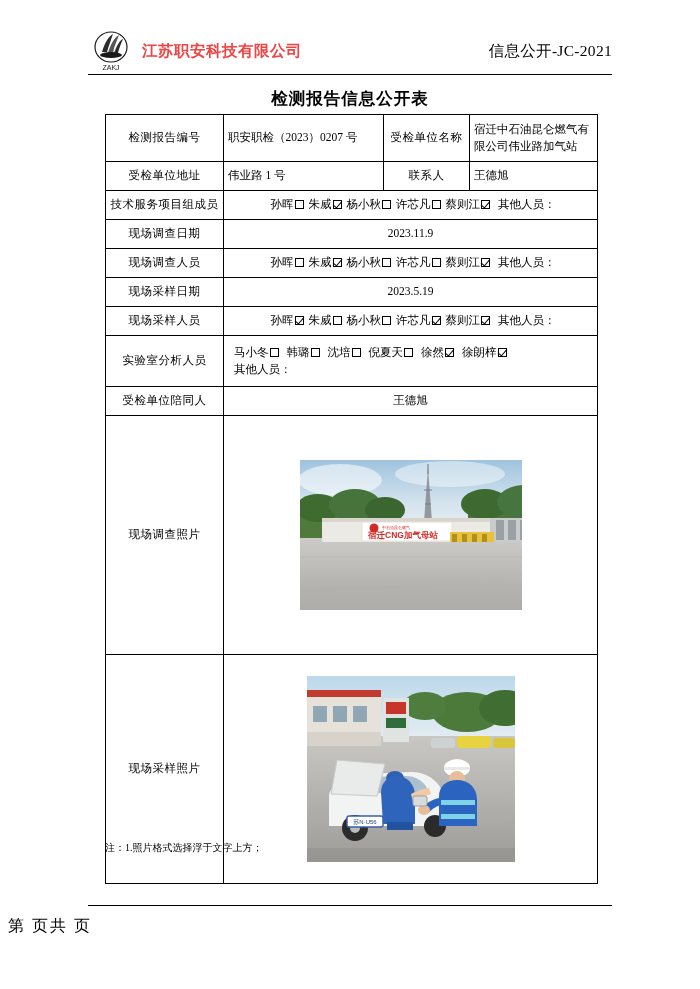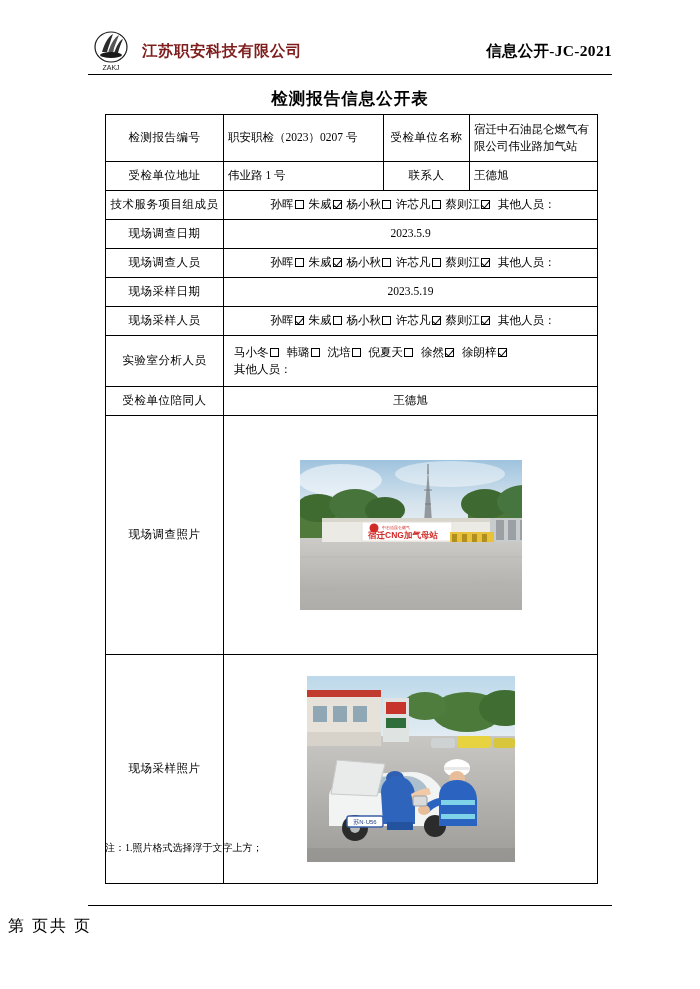--- a/index.html
+++ b/index.html
@@ -38,26 +38,26 @@
     width: 46px;
     height: 42px;
     position: relative;
     flex: none;
   }
   .logo svg { display:block; }
   .company-name {
     font-size: 15.5px;
     font-weight: bold;
     letter-spacing: 0.5px;
-    color: #7f1d1d;
+    color: #ef4444;
     font-family: "Liberation Serif", serif;
   }
   .header-right {
     font-size: 15.5px;
-    font-weight: bold;
+    font-weight: normal;
     color: #000;
     letter-spacing: 0.3px;
   }
   .header-rule {
     position: absolute;
     top: 74px;
     left: 88px;
     right: 88px;
     border-bottom: 1.2px solid #000;
   }
@@ -216,21 +216,21 @@
         <td class="l">伟业路 1 号</td>
         <td class="lbl">联系人</td>
         <td class="l">王德旭</td>
       </tr>
       <tr>
         <td class="lbl rowh">技术服务项目组成员</td>
         <td class="c member" colspan="3"><span class="nm">孙晖<span class="cb"></span></span><span class="nm">朱威<span class="cb checked"></span></span><span class="nm">杨小秋<span class="cb"></span></span><span class="nm">许芯凡<span class="cb"></span></span><span class="nm">蔡则江<span class="cb checked"></span></span><span class="nm">  其他人员：</span></td>
       </tr>
       <tr>
         <td class="lbl rowh">现场调查日期</td>
-        <td class="c" colspan="3">2023.5.9</td>
+        <td class="c" colspan="3">2023.11.9</td>
       </tr>
       <tr>
         <td class="lbl rowh">现场调查人员</td>
         <td class="c member" colspan="3"><span class="nm">孙晖<span class="cb"></span></span><span class="nm">朱威<span class="cb checked"></span></span><span class="nm">杨小秋<span class="cb"></span></span><span class="nm">许芯凡<span class="cb"></span></span><span class="nm">蔡则江<span class="cb checked"></span></span><span class="nm">  其他人员：</span></td>
       </tr>
       <tr>
         <td class="lbl rowh">现场采样日期</td>
         <td class="c" colspan="3">2023.5.19</td>
       </tr>
       <tr>

